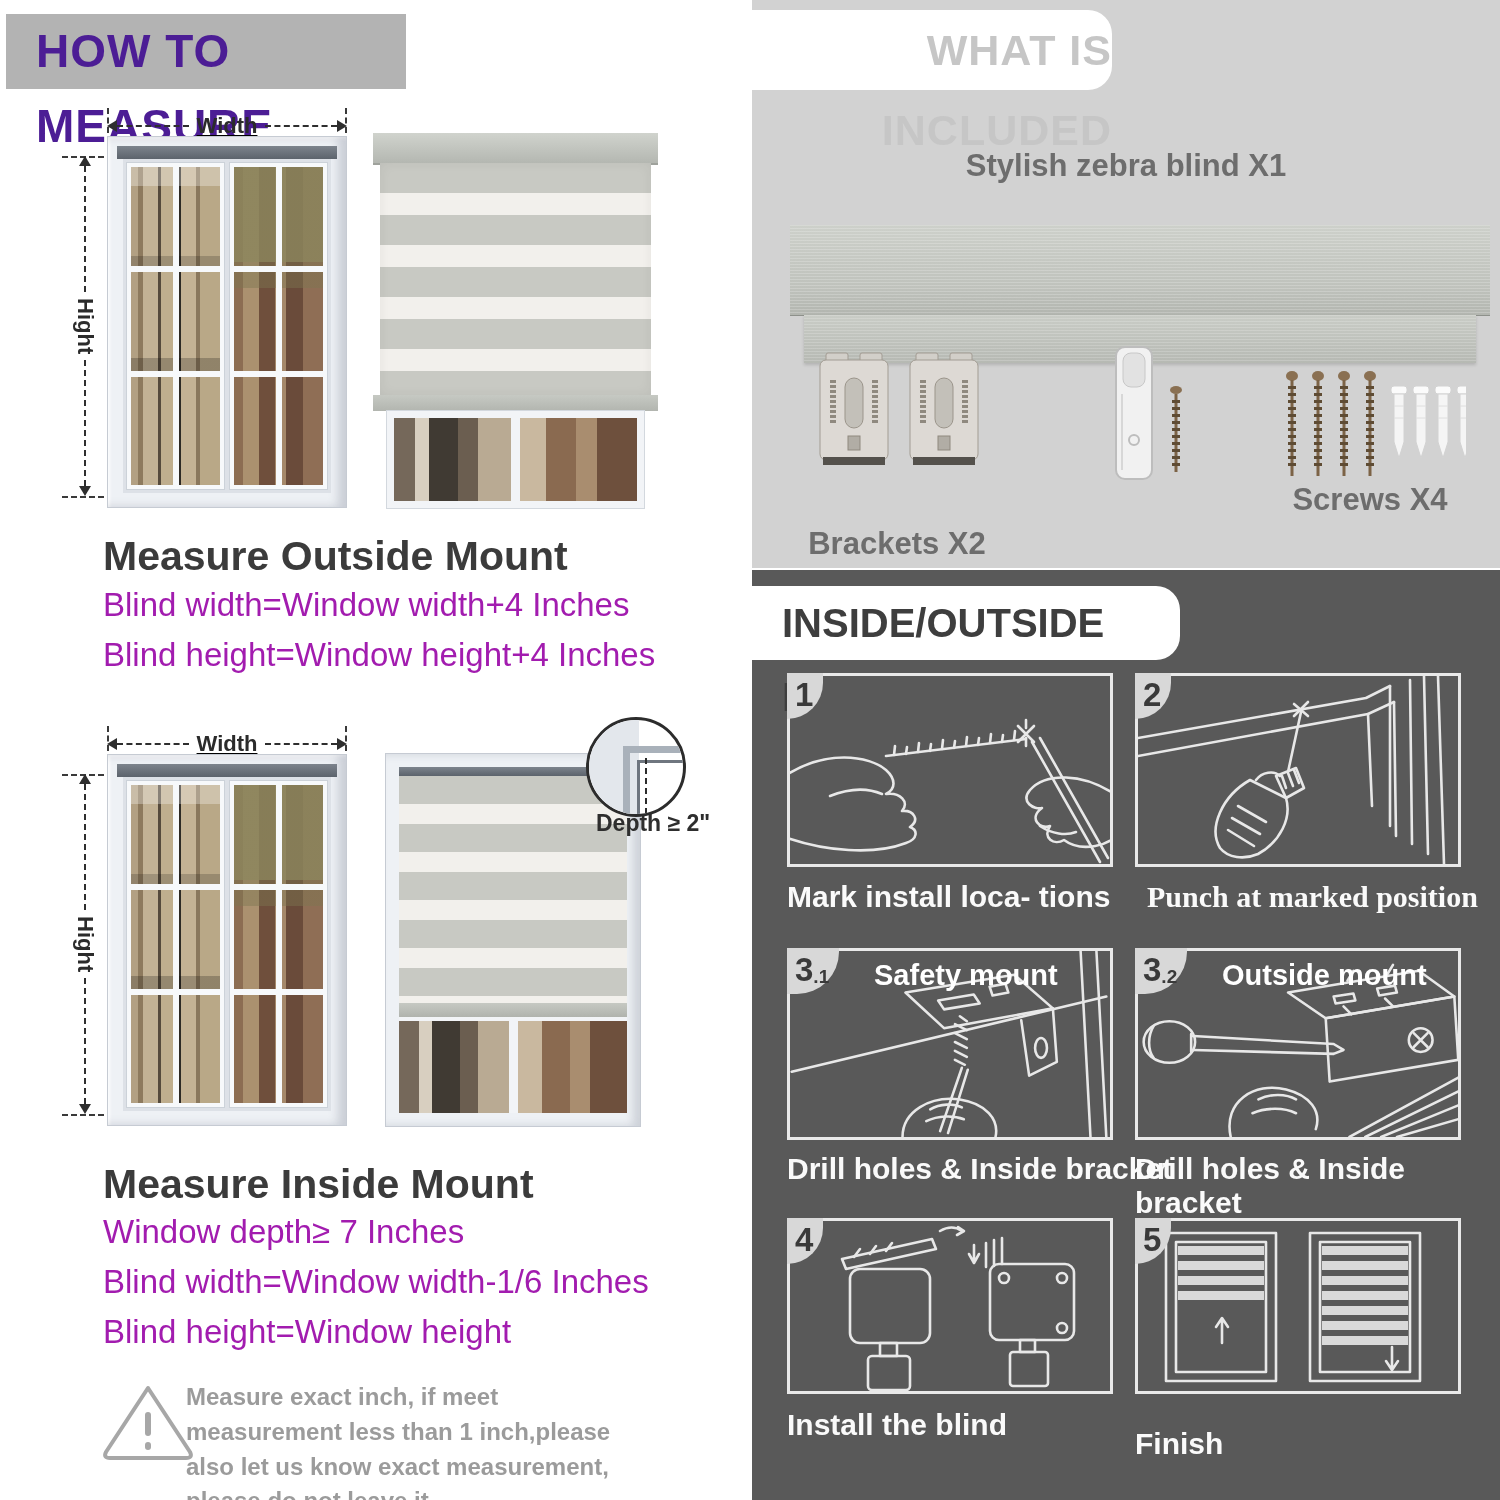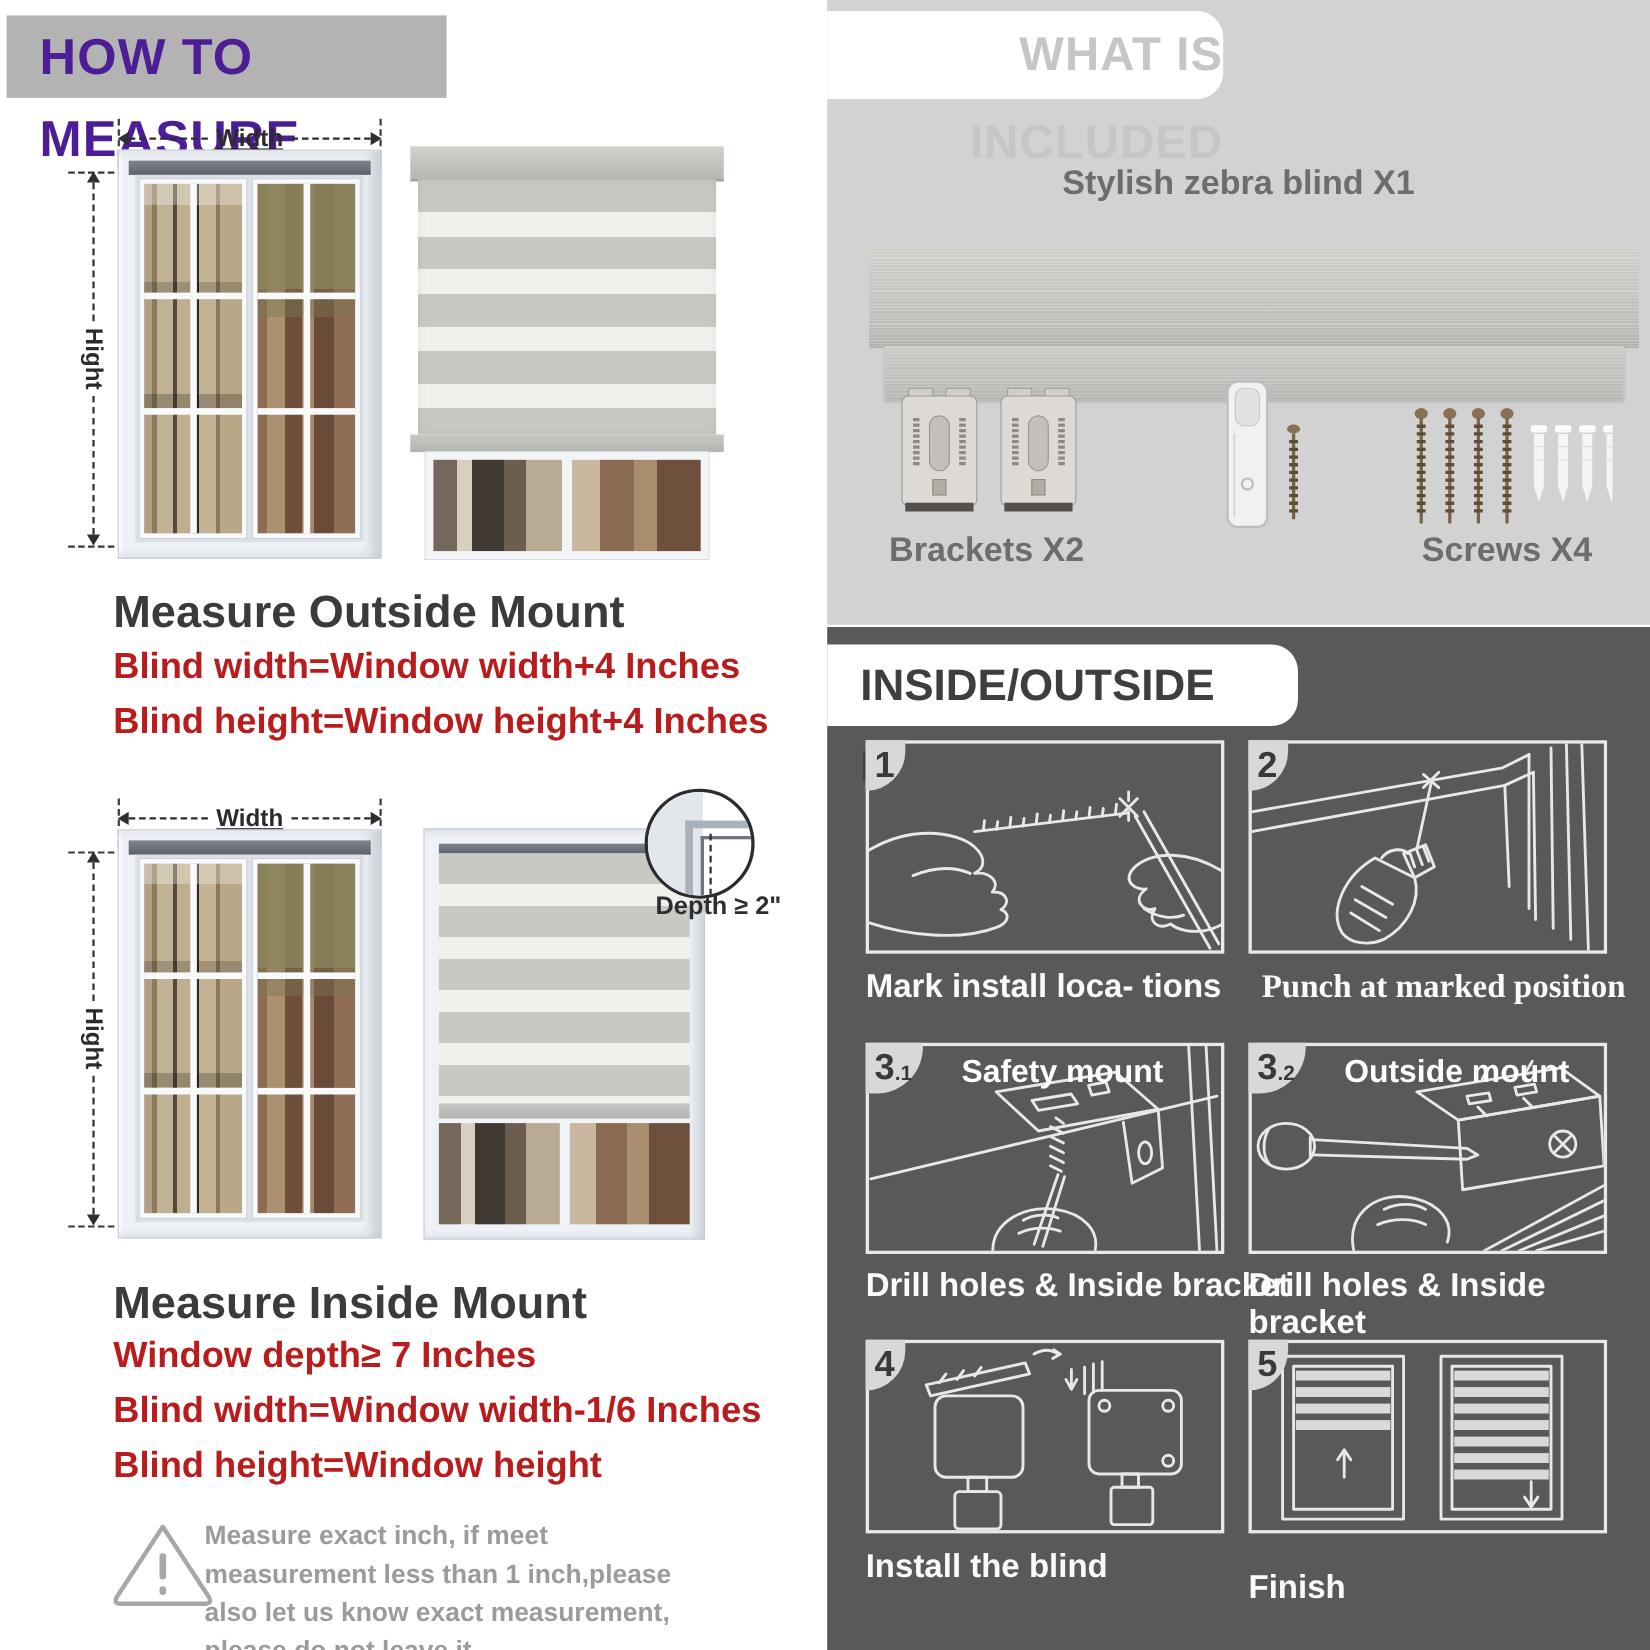--- a/index.html
+++ b/index.html
@@ -48,21 +48,21 @@
     box-shadow:inset 0 0 12px rgba(0,0,0,.06);}
   .b-rail{left:0;right:0;top:262px;height:16px;background:linear-gradient(#c6c9c3,#b2b5af);}
   .under{background:#fff;border:7px solid #f2f4f7;box-shadow:0 0 0 1px #d3d8de;display:flex;box-sizing:border-box;}
   .b-under{left:14px;right:14px;top:278px;height:97px;}
   .pane{flex:1;}
   .pane-dark{background:linear-gradient(90deg,#75685a 0 18%,#d8cfc0 18% 30%,#403a33 30% 55%,#6b5e50 55% 72%,#b9aa93 72% 100%);}
   .pane-brick{background:linear-gradient(90deg,#c9b89f 0 22%,#8a6a50 22% 48%,#a98d6f 48% 66%,#6e503d 66% 100%);}
   .mullion{width:9px;background:#f2f4f7;}
 
   .sec-title{font-size:41px;font-weight:bold;color:#3b3b3b;}
-  .sec-line{font-size:33px;font-weight:bold;color:#b91c1c;}
+  .sec-line{font-size:33px;font-weight:normal;color:#a21caf;}
 
   
   .blindC{left:385px;top:753px;width:256px;height:374px;background:#eef1f5;border:1px solid #c6cbd3;
     box-sizing:border-box;box-shadow:inset -7px 0 9px rgba(110,120,135,.25);}
   .c-inner{left:13px;right:13px;top:13px;bottom:13px;display:flex;flex-direction:column;}
   .c-lintel{height:9px;background:linear-gradient(#7d848d,#5c636c);}
   .c-fabric{flex:1;background:repeating-linear-gradient(180deg,#c8c9c3 0 28px,#f2f0ec 28px 48px);}
   .c-rail{height:14px;background:linear-gradient(#c6c9c3,#b0b3ad);}
   .c-photo{height:92px;display:flex;border-top:4px solid #f2f4f7;}
   .magnifier{left:586px;top:717px;width:94px;height:94px;border:3px solid #2c2c2c;border-radius:50%;
@@ -312,21 +312,21 @@
           <line x1="158" y1="50" x2="168" y2="50" stroke="#dedede"></line>
       </g>
       <g>
         <rect x="177" y="18" width="16" height="8" rx="3" fill="#fbfbfb" stroke="#d2d2d2"></rect>
           <path d="M180,26 h10 v48 l-5,16 l-5,-16 Z" fill="#f5f5f5" stroke="#d2d2d2"></path>
           <line x1="180" y1="38" x2="190" y2="38" stroke="#dedede"></line>
           <line x1="180" y1="50" x2="190" y2="50" stroke="#dedede"></line>
       </g>
     </svg>
 
-    <div class="abs inc-label" style="left:30px;width:230px;">Brackets X2</div>
+    <div class="abs inc-label" style="left:30px;width:230px;margin-top:44px;">Brackets X2</div>
     <div class="abs inc-label" style="left:508px;width:220px;">Screws X4</div>
   </div>
 
   <div class="abs panel-dark">
     <div class="abs mnt-headbox">
       <div class="mnt-title">INSIDE/OUTSIDE MOUNT</div>
     </div>
 
     <div class="abs step-img" style="left:35px;top:103px;height:194px;">
       <div class="abs badge">

